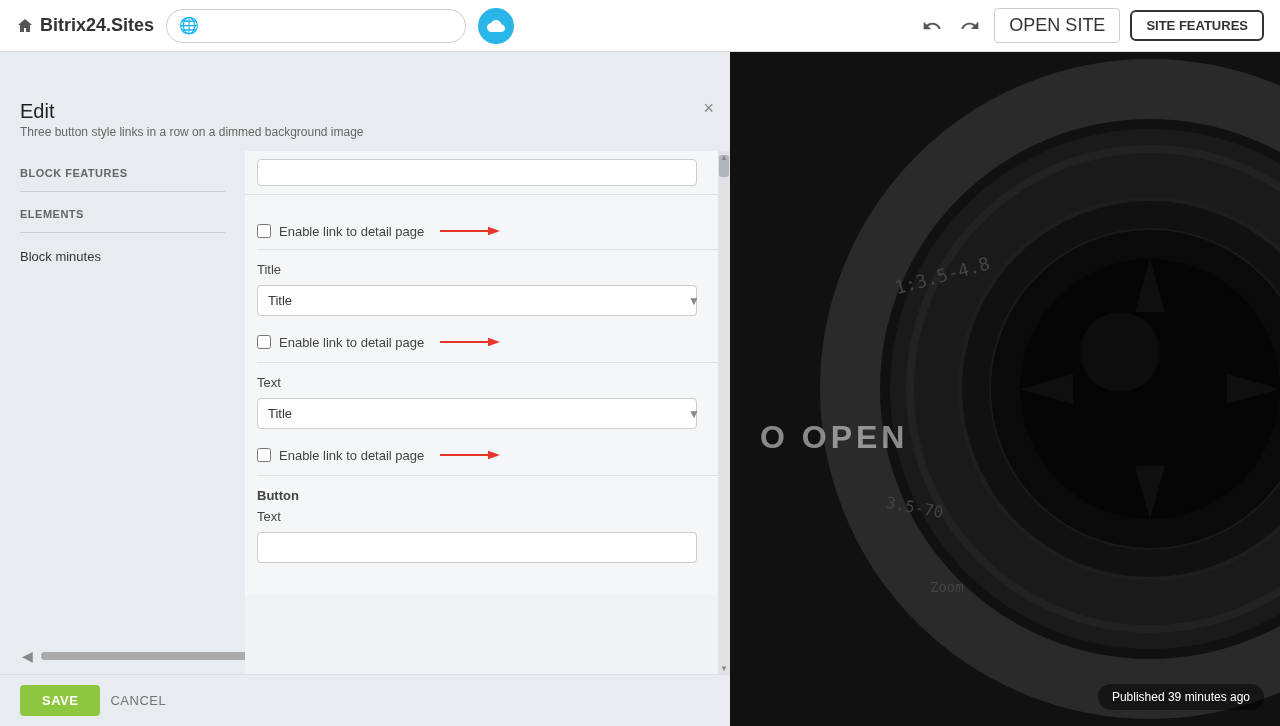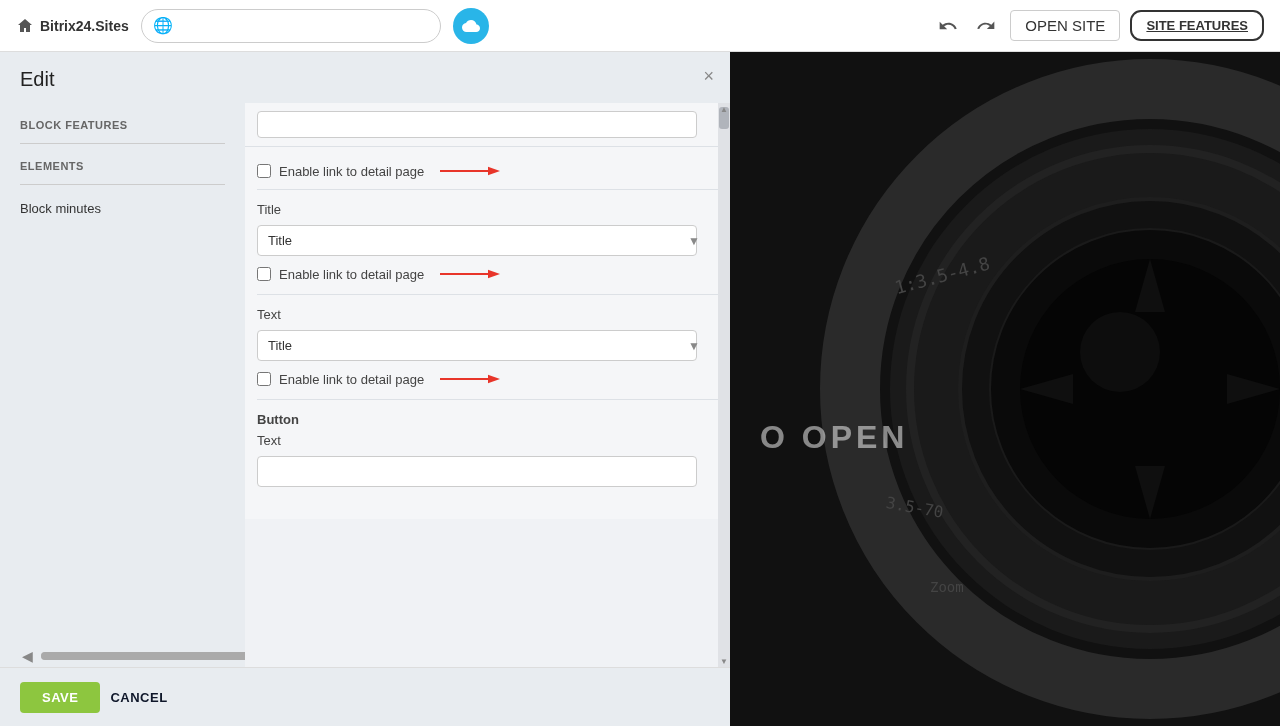--- a/index.html
+++ b/index.html
@@ -15,21 +15,21 @@
       padding: 0 16px;
       gap: 12px;
       position: relative;
       z-index: 10;
     }
     .header-logo {
       display: flex;
       align-items: center;
       gap: 6px;
       font-weight: 600;
-      font-size: 14px;
+      font-size: 18px;
       color: #333;
     }
     .home-icon {
       width: 18px; height: 18px;
       display: inline-flex; align-items: center; justify-content: center;
       color: #555;
     }
     .site-name-input-wrap {
       flex: 0 0 300px;
       border: 1px solid #ccc;
@@ -49,25 +49,25 @@
       display: flex; align-items: center; justify-content: center; cursor: pointer; border: none;
     }
     .header-spacer { flex: 1; }
     .header-actions { display: flex; align-items: center; gap: 10px; }
     .icon-btn {
       background: none; border: none; cursor: pointer; padding: 4px;
       color: #555; font-size: 18px; display: flex; align-items: center;
     }
     .open-site-btn {
       background: none; border: 1px solid #ccc; border-radius: 4px;
-      padding: 6px 14px; font-size: 15px; cursor: pointer; color: #333;
+      padding: 6px 14px; font-size: 18px; cursor: pointer; color: #333;
     }
     .site-features-btn {
-      background: none; border: 2px solid #333; border-radius: 11px;
-      padding: 6px 14px; font-size: 13px; font-weight: 600; cursor: pointer; color: #333; text-decoration: underline;
+      background: none; border: 2px solid #333; border-radius: 6px;
+      padding: 6px 14px; font-size: 13px; font-weight: 600; cursor: pointer; color: #333;
     }
 
     
     .main-layout {
       display: flex;
       height: calc(726px - 52px);
       position: relative;
     }
 
     
@@ -76,20 +76,21 @@
       background: #e8ecf0;
       display: flex;
       flex-direction: column;
       position: relative;
     }
 
     
     .edit-header {
       padding: 16px 20px 12px;
       position: relative;
+      margin-top: 32px;
     }
     .edit-title {
       font-size: 20px;
       font-weight: 400;
       color: #222;
     }
     .edit-subtitle {
       font-size: 12px;
       color: #666;
       margin-top: 2px;
@@ -202,21 +203,21 @@
       top: 50%;
       transform: translateY(-50%);
       pointer-events: none;
       color: #888;
       font-size: 12px;
     }
     .checkbox-row {
       display: flex;
       align-items: center;
       gap: 8px;
-      margin-top: 6px;
+      margin-top: 18px;
       position: relative;
     }
     .checkbox-row input[type="checkbox"] {
       width: 14px; height: 14px; cursor: pointer;
     }
     .checkbox-label {
       font-size: 13px;
       color: #444;
     }
     .red-arrow {
@@ -251,21 +252,21 @@
       padding: 5px 10px;
       border: 1px solid #ccc;
       border-radius: 4px;
       background: #fff;
       font-size: 13px;
       color: #aaa;
     }
 
     
     .bottom-bar {
-      height: 59px;
+      height: 52px;
       background: #e8ecf0;
       border-top: 1px solid #ddd;
       display: flex;
       align-items: center;
       padding: 0 20px;
       gap: 10px;
     }
     .save-btn {
       background: #8dc63f;
       border: none;
@@ -273,23 +274,23 @@
       color: #fff;
       font-size: 13px;
       font-weight: 700;
       padding: 8px 22px;
       cursor: pointer;
       letter-spacing: 0.5px;
     }
     .cancel-btn {
       background: none;
       border: none;
-      color: #0f172a;
-      font-size: 13px;
-      font-weight: 700;
+      color: #737373;
+      font-size: 13px;
+      font-weight: 400;
       cursor: pointer;
       letter-spacing: 0.5px;
     }
 
     
     .preview-area {
       flex: 1;
       position: relative;
       overflow: hidden;
       background: #1a1a1a;
@@ -370,20 +371,21 @@
     <button class="site-features-btn">SITE FEATURES</button>
   </div>
 </div>
 
 <div class="main-layout">
 
   <div class="edit-panel">
 
     <div class="edit-header">
       <div class="edit-title">Edit</div>
+      <div class="edit-subtitle">Three button style links in a row on a dimmed background image</div>
       <button class="close-btn">×</button>
     </div>
 
     <div class="edit-body">
 
       <div class="left-sidebar">
         <div class="sidebar-section-title">BLOCK FEATURES</div>
         <hr class="sidebar-divider">
         <div class="sidebar-section-title" style="margin-top:16px;">ELEMENTS</div>
         <hr class="sidebar-divider">
@@ -513,15 +515,16 @@
         <circle cx="420" cy="337" r="130" fill="#050505"></circle>
         <circle cx="390" cy="300" r="40" fill="#1a1a1a" opacity="0.4"></circle>
 
         <polygon points="420,207 435,260 405,260" fill="#0f0f0f"></polygon>
         <polygon points="420,467 435,414 405,414" fill="#0f0f0f"></polygon>
         <polygon points="290,337 343,322 343,352" fill="#0f0f0f"></polygon>
         <polygon points="550,337 497,322 497,352" fill="#0f0f0f"></polygon>
       </svg>
       <div class="video-text">O OPEN</div>
     </div>
+    <div class="published-badge">Published 39 minutes ago</div>
   </div>
 
 </div>
 
 </body></html>

